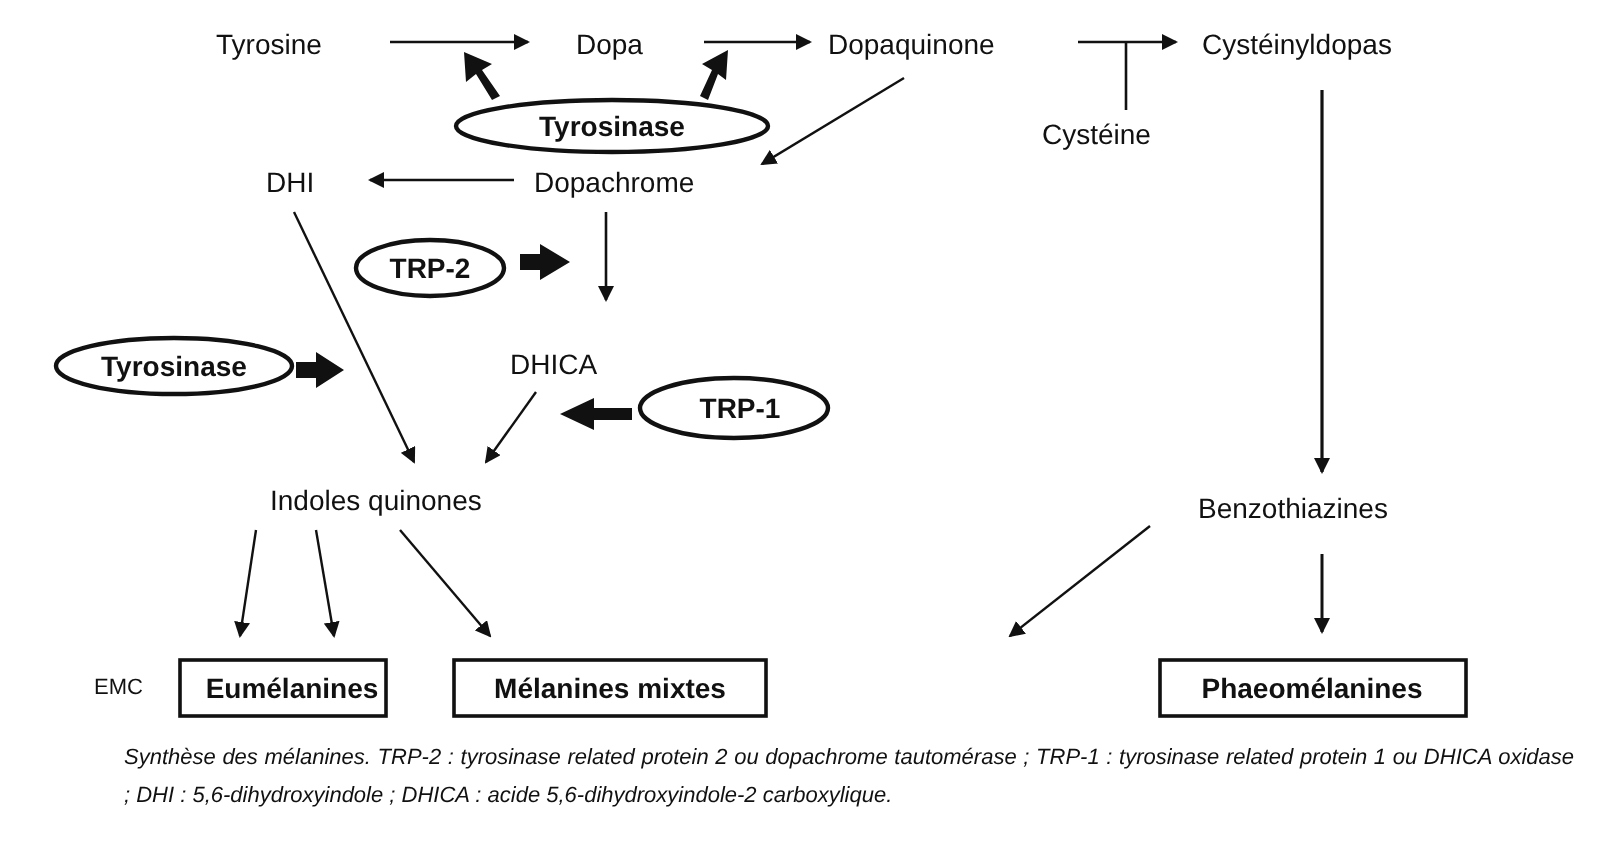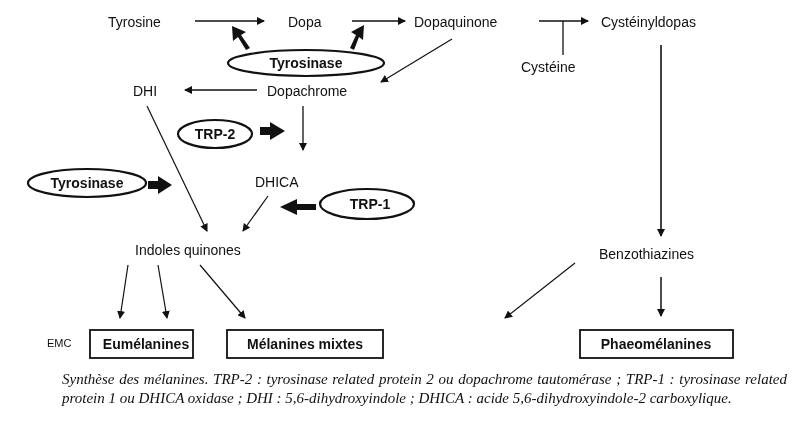--- a/index.html
+++ b/index.html
@@ -2,21 +2,21 @@
 <html><head>
 <meta charset="utf-8">
 <style>
   html, body { margin:0; padding:0; background:#ffffff; }
   body { width:800px; height:427px; position:relative; overflow:hidden; font-family:"Liberation Sans", sans-serif; color:#111; }
   #diagram { position:absolute; left:0; top:0; }
   .node { font-family:"Liberation Sans", sans-serif; font-size:14px; fill:#111; }
   .enz { font-family:"Liberation Sans", sans-serif; font-size:14px; font-weight:bold; fill:#111; }
   .prod { font-family:"Liberation Sans", sans-serif; font-size:14px; font-weight:bold; fill:#111; }
   .emc { font-family:"Liberation Sans", sans-serif; font-size:11px; fill:#111; }
-  .caption { position:absolute; left:62px; top:370px; width:725px; font-family:Liberation Serif, serif; font-style:italic; font-size:15px; line-height:19px; color:#111; text-align:justify; }
+  .caption { position:absolute; left:62px; top:370px; width:725px; font-family:Liberation Sans, sans-serif; font-style:italic; font-size:11px; line-height:19px; color:#111; text-align:justify; }
 </style>
 </head>
 <body>
 
 <svg id="diagram" width="800" height="370" viewBox="0 0 800 370">
   <defs>
     <marker id="ah" markerWidth="8" markerHeight="8" refX="7" refY="4" orient="auto" markerUnits="userSpaceOnUse">
       <path d="M0,0 L8,4 L0,8 Z" fill="#111"></path>
     </marker>
   </defs>

